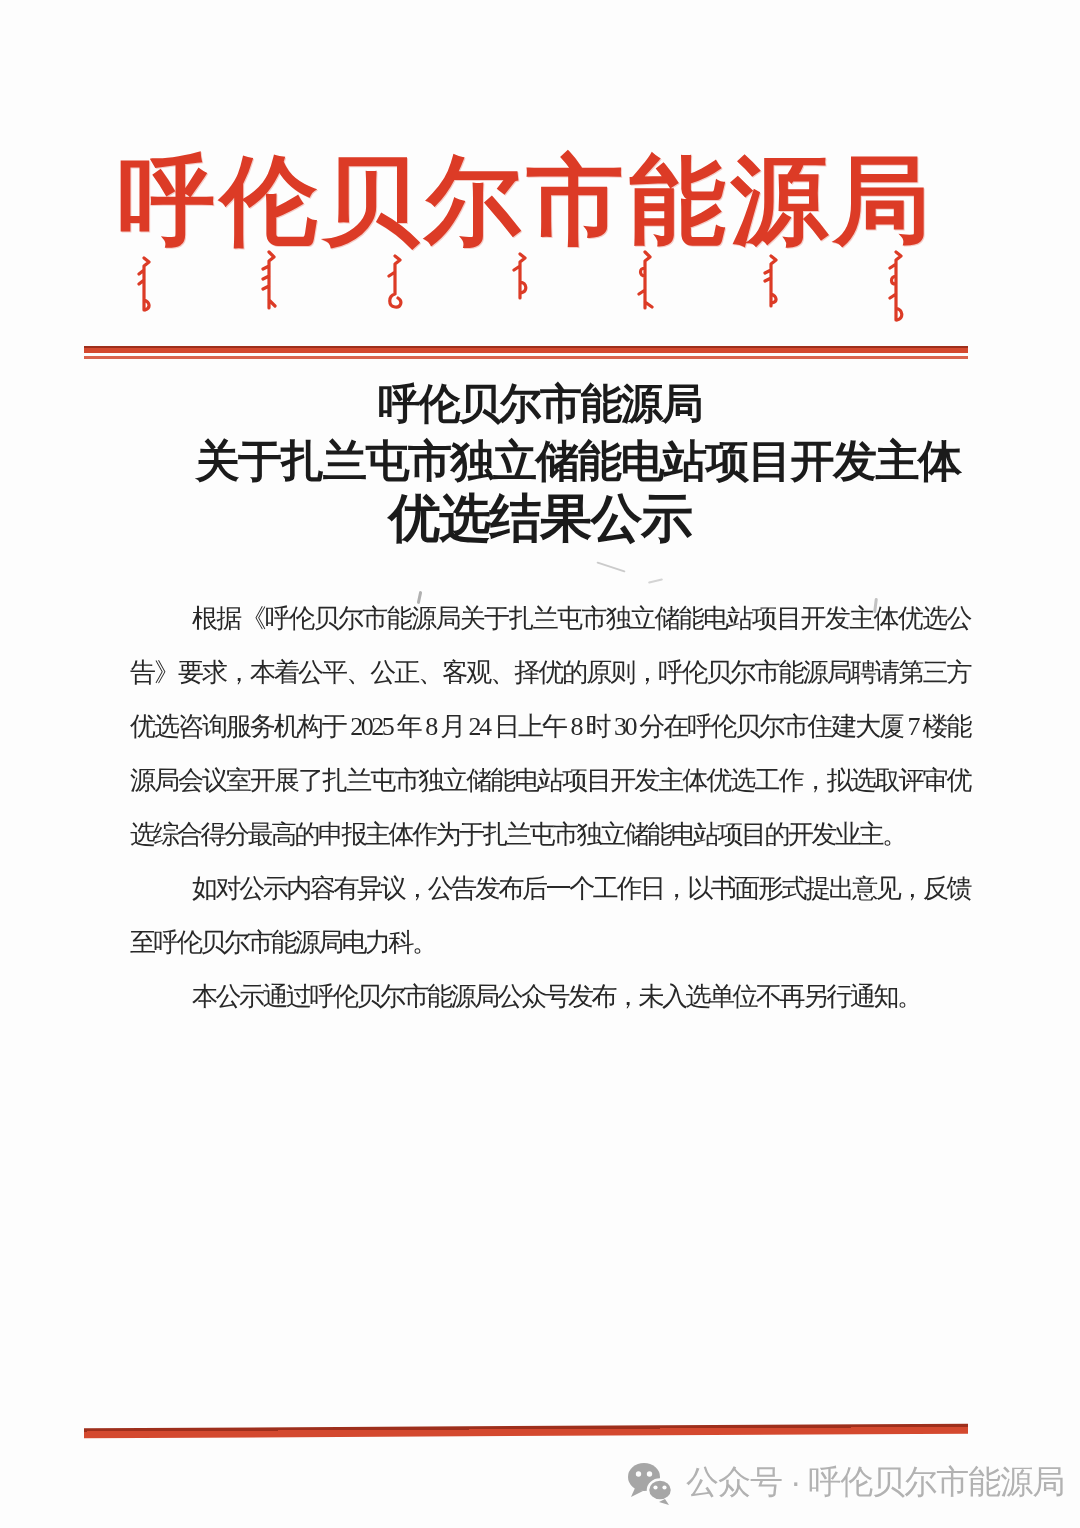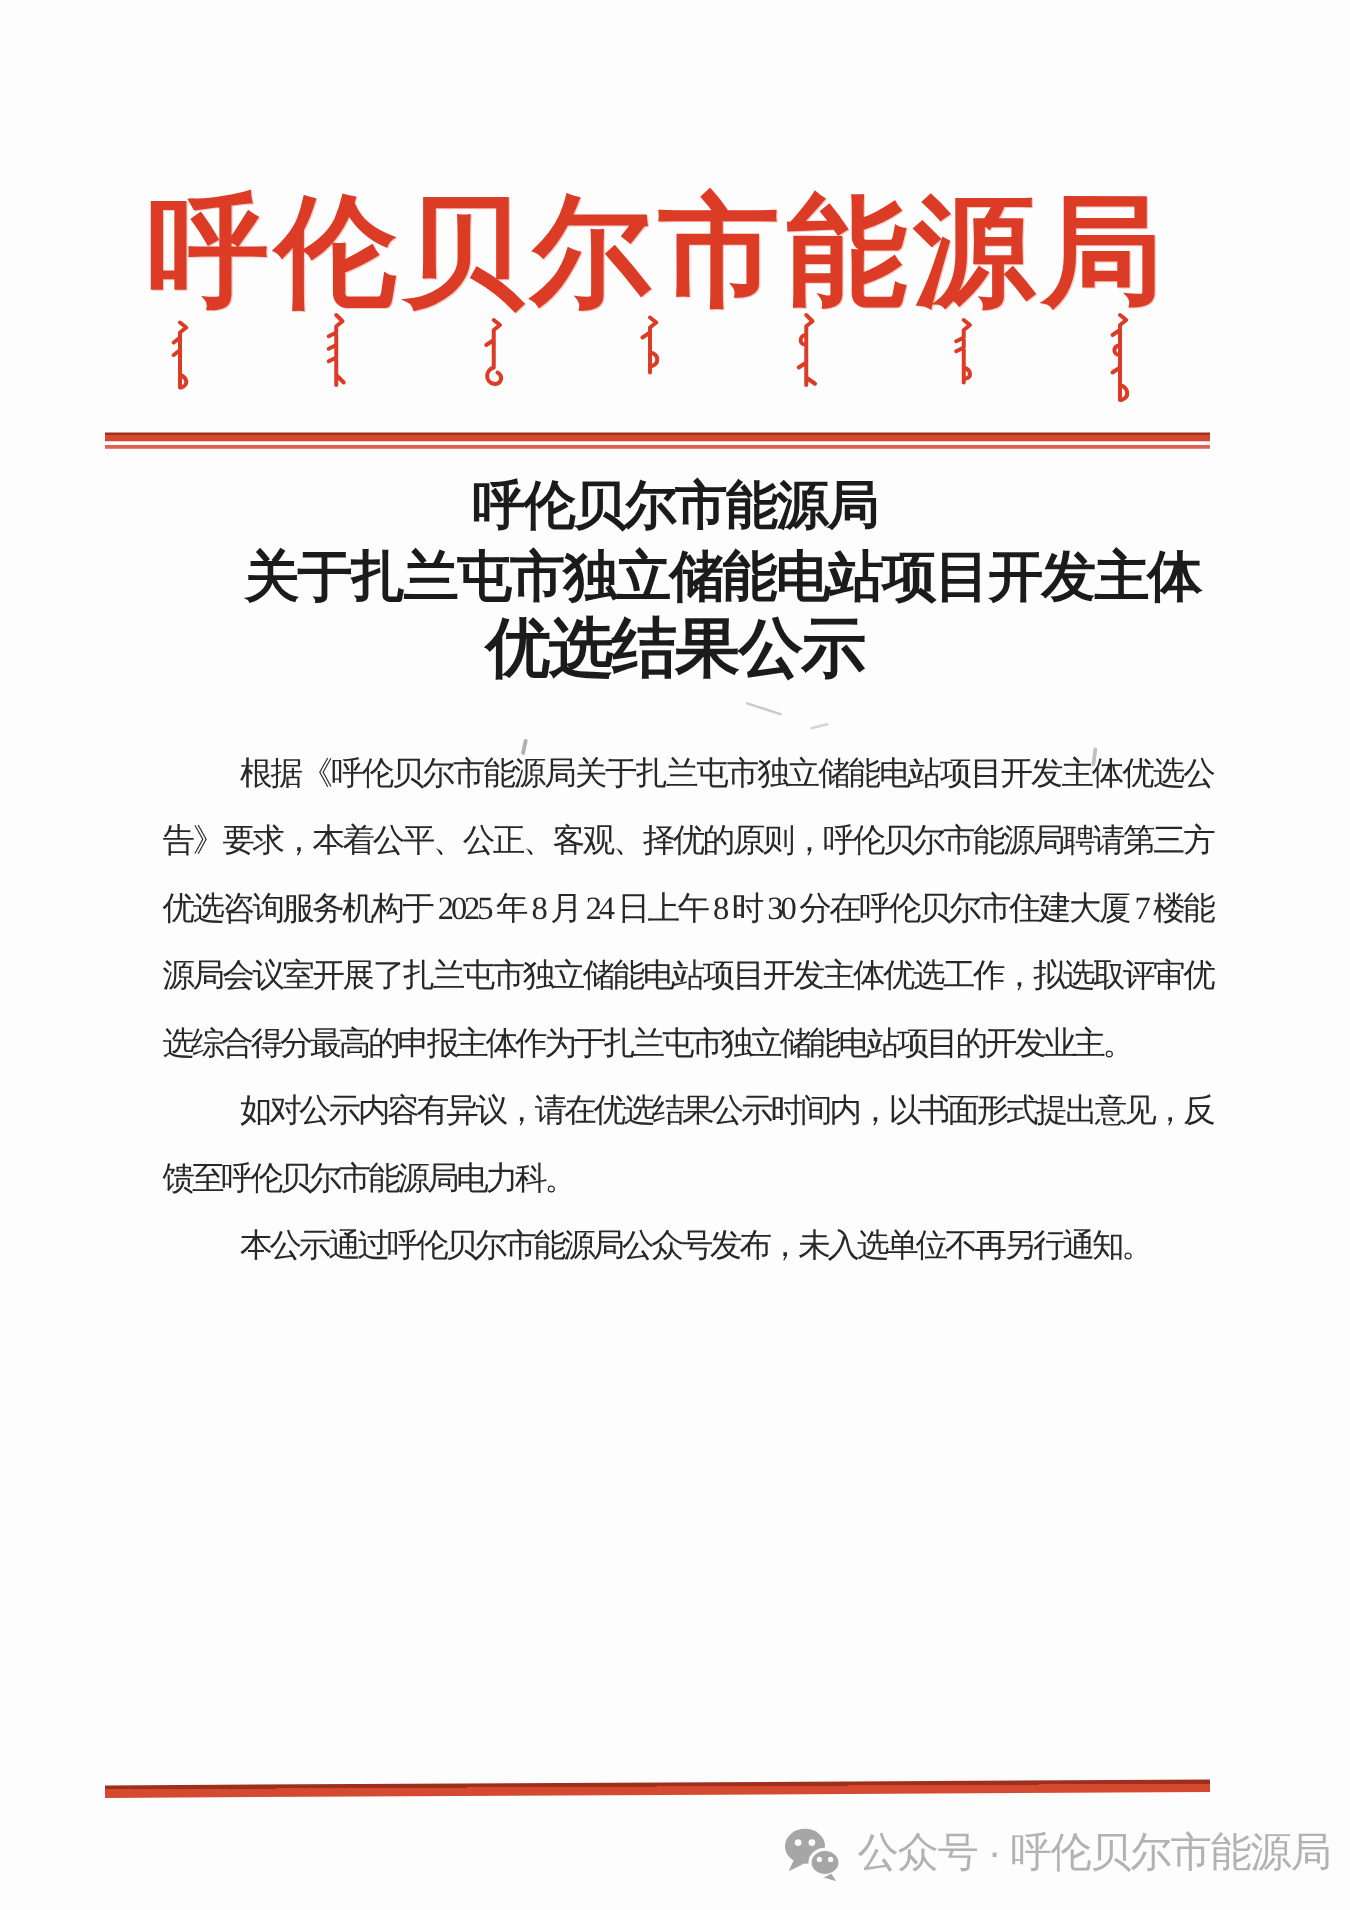--- a/index.html
+++ b/index.html
@@ -130,21 +130,21 @@
     <div class="band"></div>
     <div class="thin"></div>
   </div>
 
   <div class="doc-title t1">呼伦贝尔市能源局</div>
   <div class="doc-title t2">关于扎兰屯市独立储能电站项目开发主体</div>
   <div class="doc-title t3">优选结果公示</div>
 
   <div class="body-text">
       <p>根据《呼伦贝尔市能源局关于扎兰屯市独立储能电站项目开发主体优选公告》要求，本着公平、公正、客观、择优的原则，呼伦贝尔市能源局聘请第三方优选咨询服务机构于 2025 年 8 月 24 日上午 8 时 30 分在呼伦贝尔市住建大厦 7 楼能源局会议室开展了扎兰屯市独立储能电站项目开发主体优选工作，拟选取评审优选综合得分最高的申报主体作为于扎兰屯市独立储能电站项目的开发业主。</p>
-      <p>如对公示内容有异议，请在优选结果公示时间内，以书面形式提出意见，反馈至呼伦贝尔市能源局电力科。</p>
+      <p>如对公示内容有异议，公告发布后一个工作日，以书面形式提出意见，反馈至呼伦贝尔市能源局电力科。</p>
       <p>本公示通过呼伦贝尔市能源局公众号发布，未入选单位不再另行通知。</p>
     </div>
 
   <div class="rule rule-bottom">
     <div class="band"></div>
 
   </div>
 
   <div class="watermark">
     <svg width="48" height="46" viewBox="0 0 48 46">

